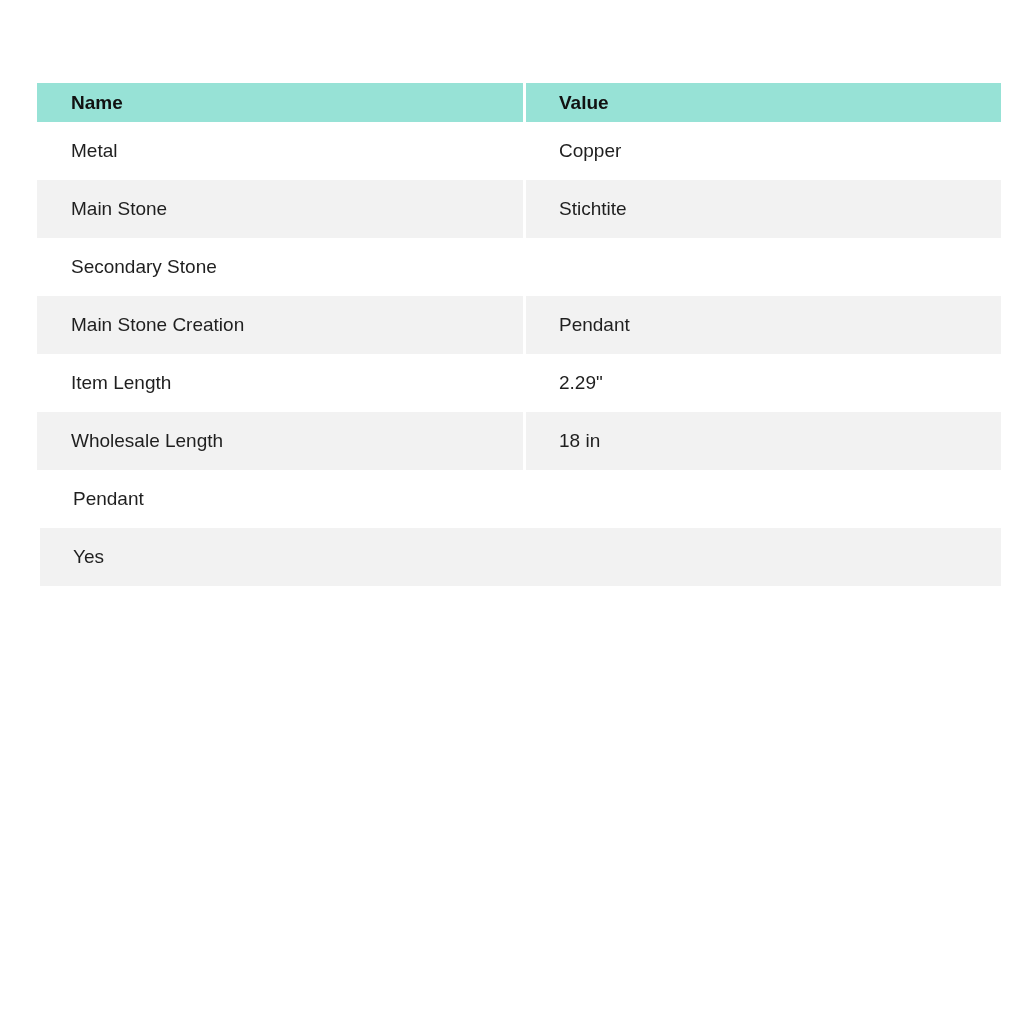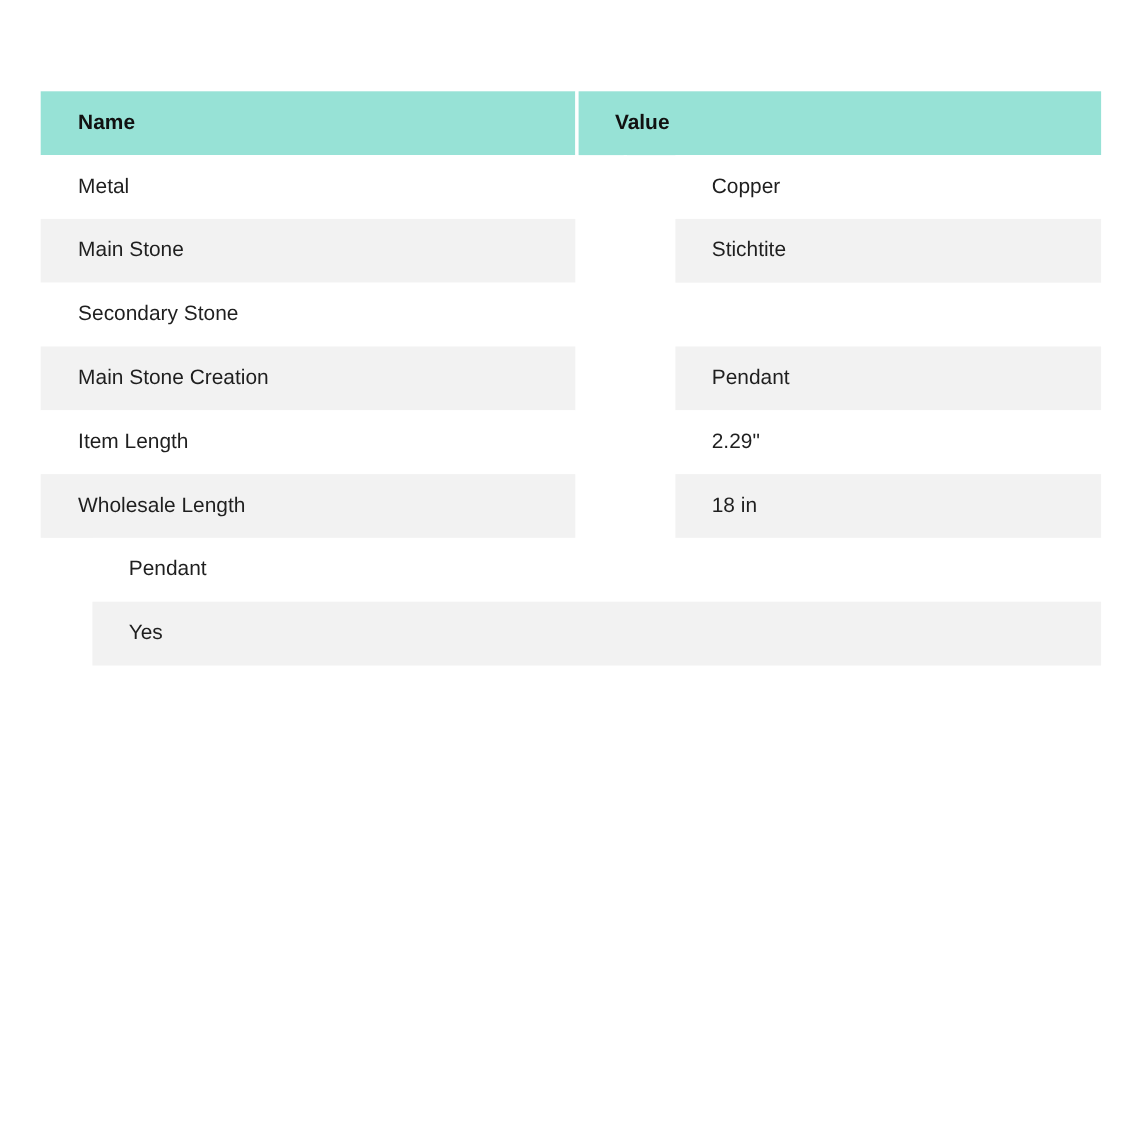--- a/index.html
+++ b/index.html
@@ -22,25 +22,24 @@
     position: absolute;
     top: 83px;
     left: 37px;
     width: 964px;
   }
   .t-row {
     display: flex;
     width: 100%;
   }
   .t-row.header {
-    height: 58px;
+    height: 39px;
   }
   .t-row.body {
     height: 58px;
-    gap: 44px;
   }
   .cell {
     display: flex;
     align-items: center;
     font-size: 19px;
     color: #1f1f1f;
     box-sizing: border-box;
     white-space: nowrap;
     overflow: hidden;
   }

